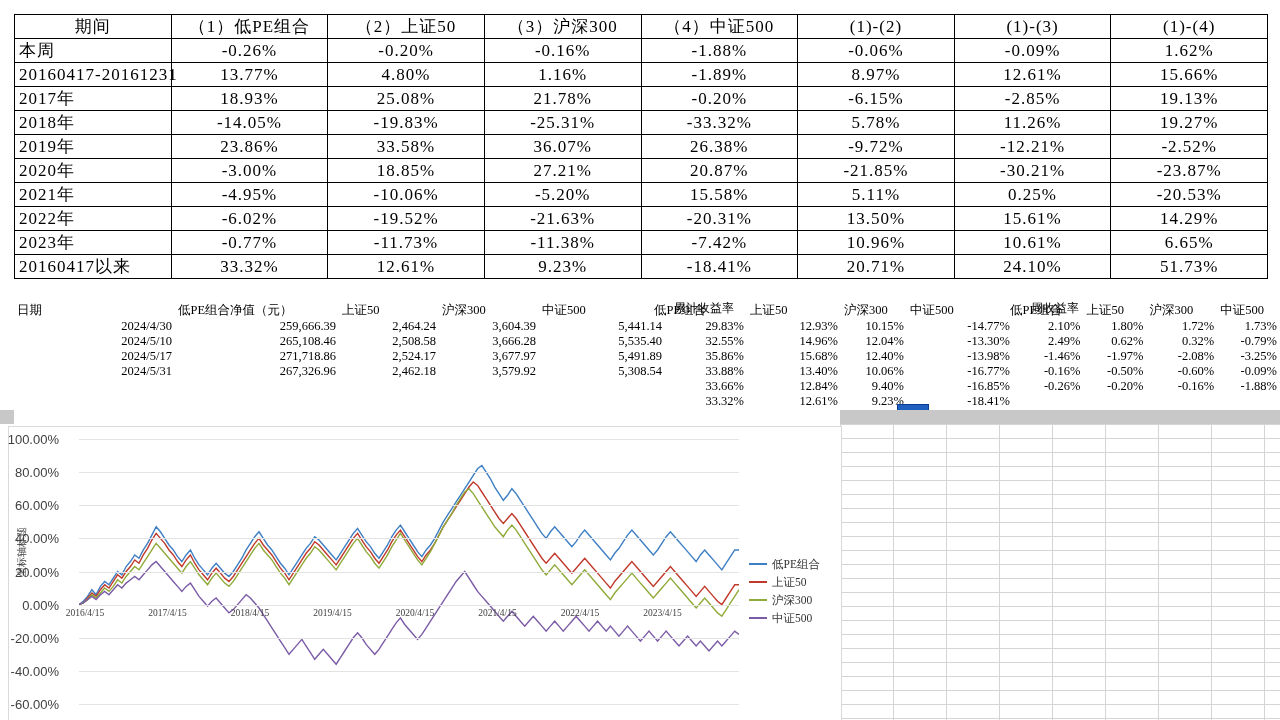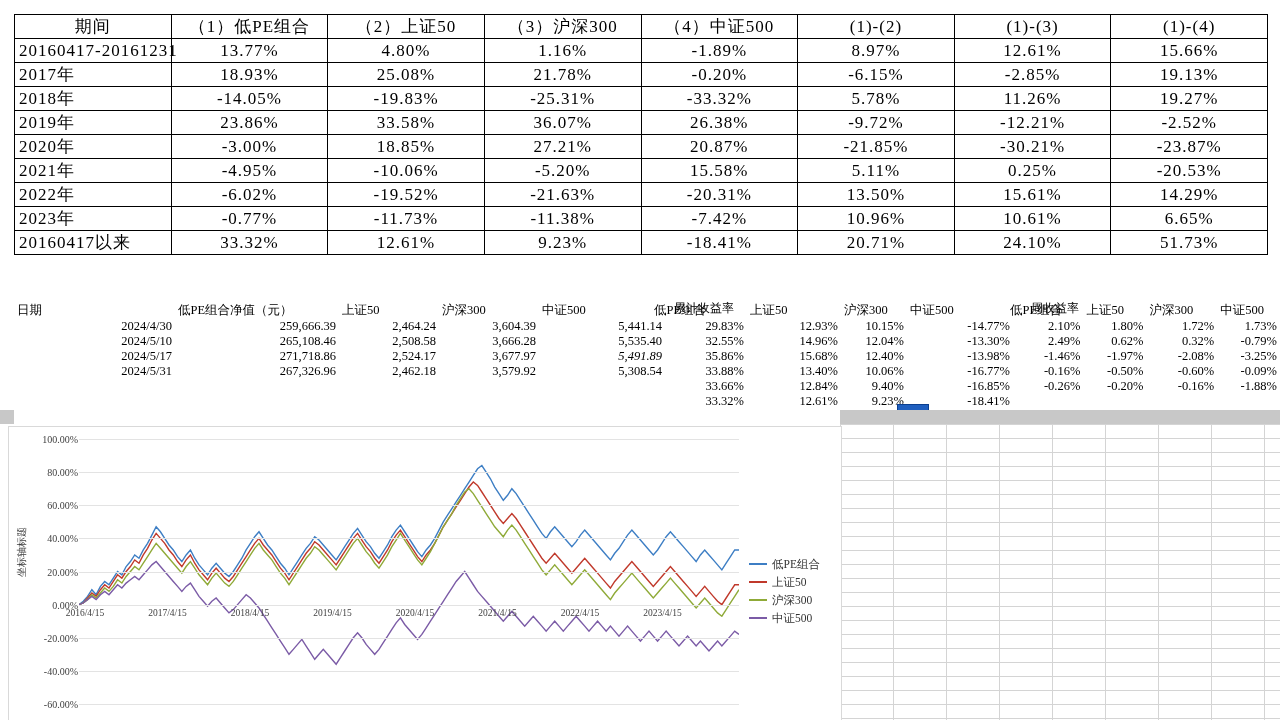--- a/index.html
+++ b/index.html
@@ -93,24 +93,24 @@
   }
   #plot {
     position: absolute;
     left: 70px; top: 12px;
     width: 660px; height: 265px;
   }
   .gridline { position: absolute; left: 0; width: 100%; border-top: 1px solid #e3e3e3; }
   .ylab {
     position: absolute;
     right: 100%;
-    margin-right: 1px;
+    margin-right: 20px;
     transform: translateY(-50%);
-    font-family: Liberation Serif, serif;
-    font-size: 10px;
+    font-family: Liberation Sans, sans-serif;
+    font-size: 13px;
     color: #404040;
     white-space: nowrap;
   }
   .xlab {
     position: absolute;
     transform: translateX(-50%);
     font-family: "Liberation Serif", serif;
     font-size: 9.5px;
     color: #404040;
     white-space: nowrap;
@@ -157,20 +157,30 @@
         <th>（2）上证50</th>
         <th>（3）沪深300</th>
         <th>（4）中证500</th>
         <th>(1)-(2)</th>
         <th>(1)-(3)</th>
         <th>(1)-(4)</th>
       </tr>
     </thead>
     <tbody id="summary-body">
         <tr>
+          <td class="lab">本周</td>
+          <td>-0.26%</td>
+          <td>-0.20%</td>
+          <td>-0.16%</td>
+          <td>-1.88%</td>
+          <td>-0.06%</td>
+          <td>-0.09%</td>
+          <td>1.62%</td>
+        </tr>
+        <tr>
           <td class="lab">20160417-20161231</td>
           <td>13.77%</td>
           <td>4.80%</td>
           <td>1.16%</td>
           <td>-1.89%</td>
           <td>8.97%</td>
           <td>12.61%</td>
           <td>15.66%</td>
         </tr>
         <tr>
@@ -283,21 +293,21 @@
             <td class="num" style="width: 158px;">265,108.46</td>
             <td class="num" style="width: 94px;">2,508.58</td>
             <td class="num" style="width: 94px;">3,666.28</td>
             <td class="num" style="width: 120px;">5,535.40</td>
           </tr>
           <tr>
             <td class="num" style="width: 155px;">2024/5/17</td>
             <td class="num" style="width: 158px;">271,718.86</td>
             <td class="num" style="width: 94px;">2,524.17</td>
             <td class="num" style="width: 94px;">3,677.97</td>
-            <td class="num" style="width: 120px; font-style: italic;">5,491.89</td>
+            <td class="num" style="width: 120px;">5,491.89</td>
           </tr>
           <tr>
             <td class="num" style="width: 155px;">2024/5/31</td>
             <td class="num" style="width: 158px;">267,326.96</td>
             <td class="num" style="width: 94px;">2,462.18</td>
             <td class="num" style="width: 94px;">3,579.92</td>
             <td class="num" style="width: 120px;">5,308.54</td>
           </tr>
         </tbody>
     </table>

